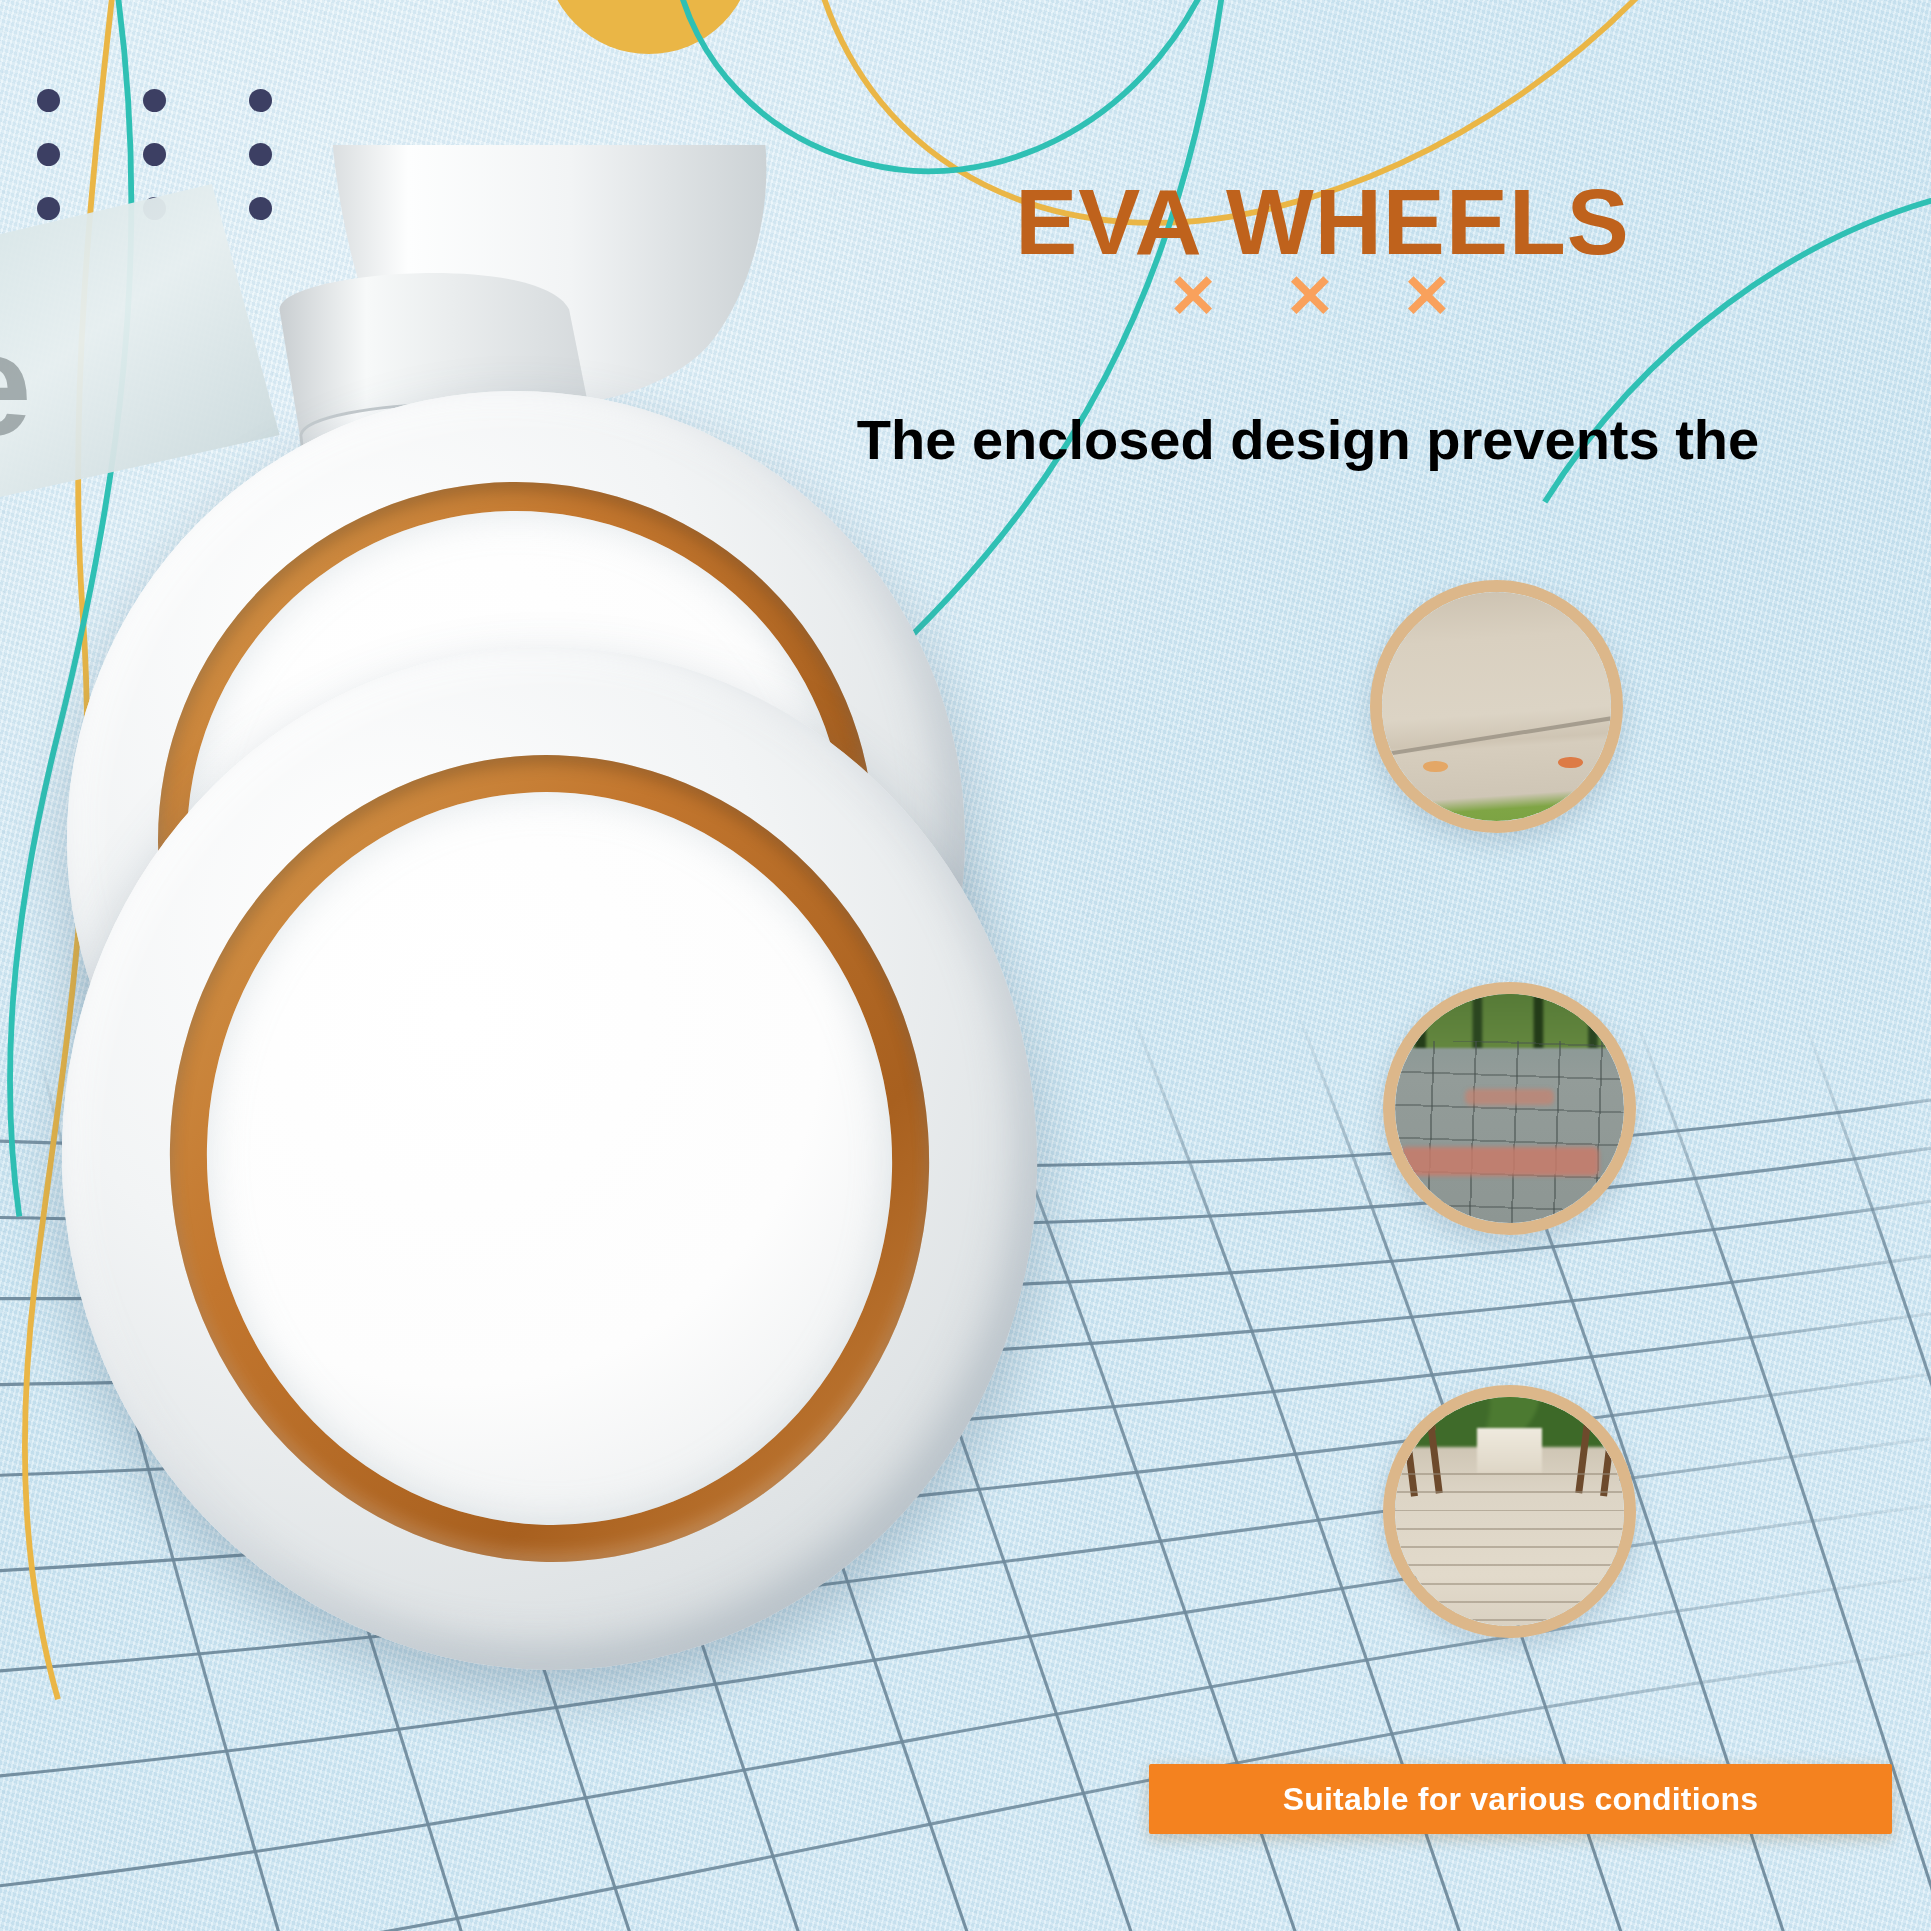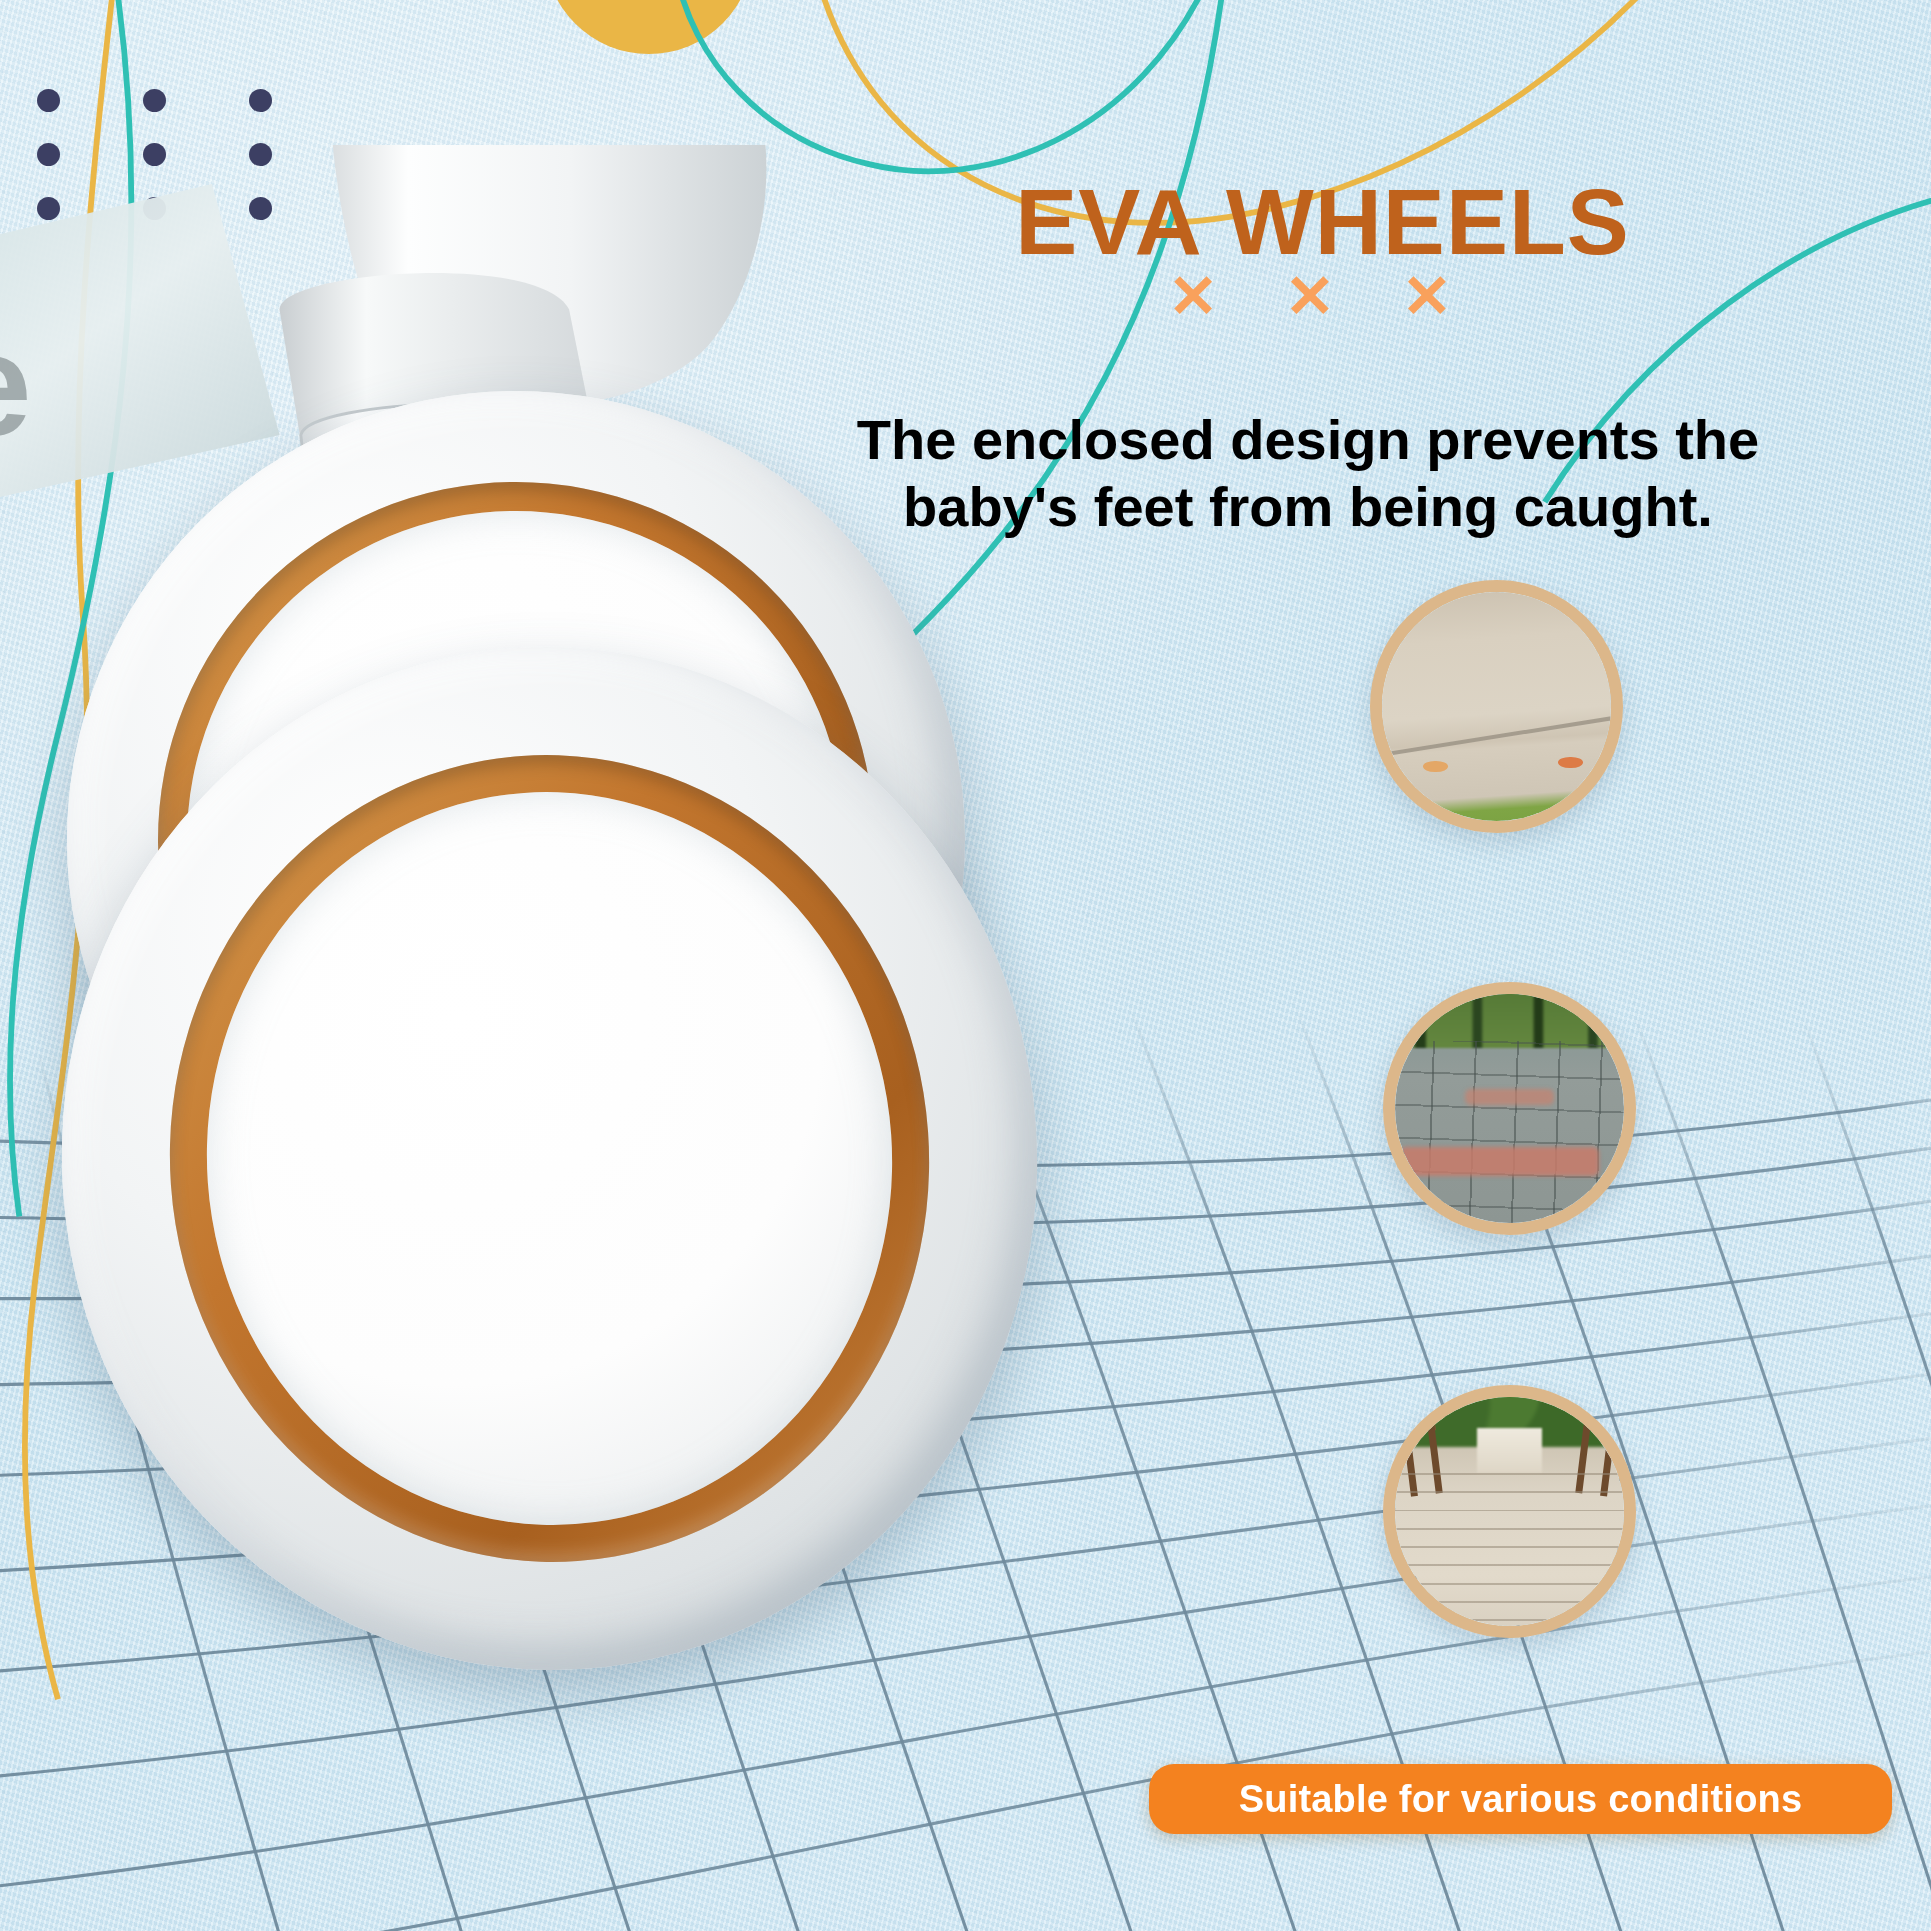--- a/index.html
+++ b/index.html
@@ -176,23 +176,23 @@
   }
   .pic-bridge .path{
     position:absolute;left:40%;top:24%;width:20%;height:14%;
     background:linear-gradient(180deg,#efeade,#ded6c6);
     filter:blur(1px);
   }
 
   
   #badge{
     position:absolute;left:1149px;top:1764px;width:743px;height:70px;
-    background:#f4821f;border-radius:25px;
+    background:#f4821f;border-radius:2px;
     display:flex;align-items:center;justify-content:center;
-    color:#ffffff;font-size:38px;font-weight:bold;letter-spacing:0.2px;
+    color:#ffffff;font-size:32px;font-weight:bold;letter-spacing:0.2px;
     box-shadow:0 4.8px 15.4px rgba(120,80,20,.25);
   }
 </style>
 </head>
 <body>
 
 <div id="stage">
 
   <div class="paper"></div>
 
@@ -309,21 +309,20 @@
       <div class="ringband" style="inset:108px;"></div>
       <div class="hub" style="inset:145px;"></div>
     </div>
   </div>
 
   <div id="headline">EVA WHEELS</div>
   <div id="xdivider">✕ ✕ ✕</div>
 
   <div id="subtitle">
     <div>The enclosed design prevents the</div>
-    <div>baby's feet from being caught.</div>
   </div>
 
   <div class="photo" style="left:1370px;top:580px;">
     <div class="inner">
       <div class="pic-sidewalk"></div>
     </div>
   </div>
 
   <div class="photo" style="left:1383px;top:982px;">
     <div class="inner">

